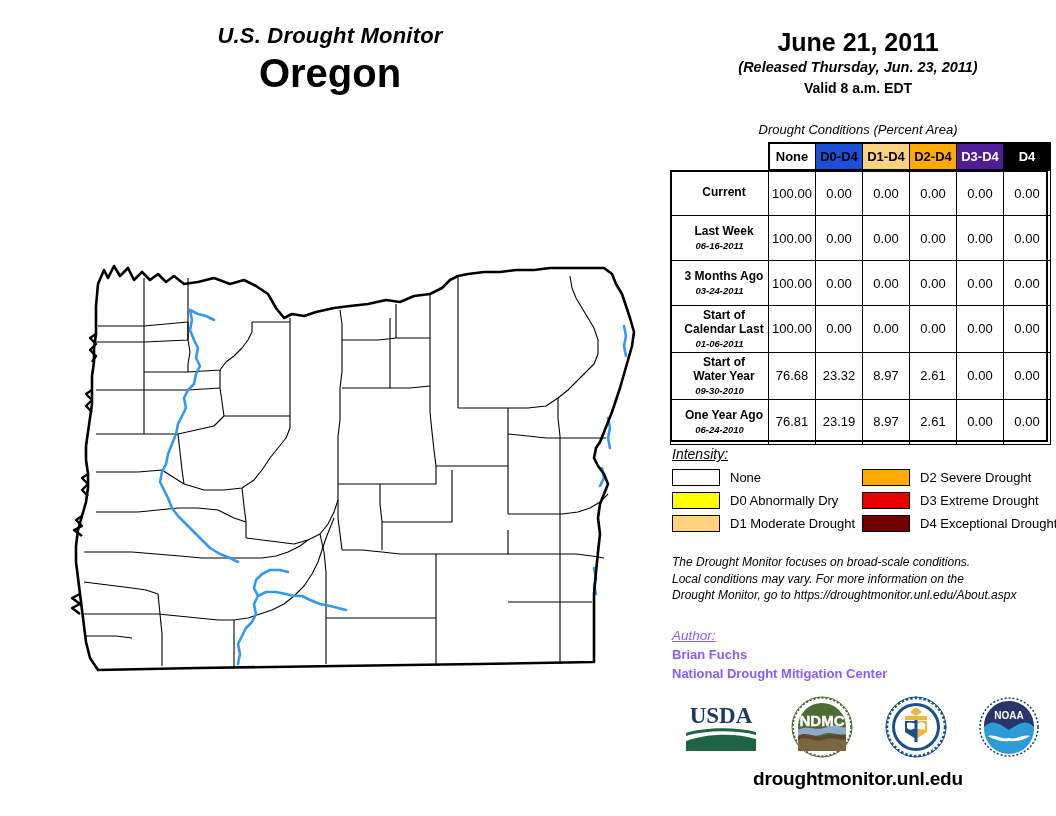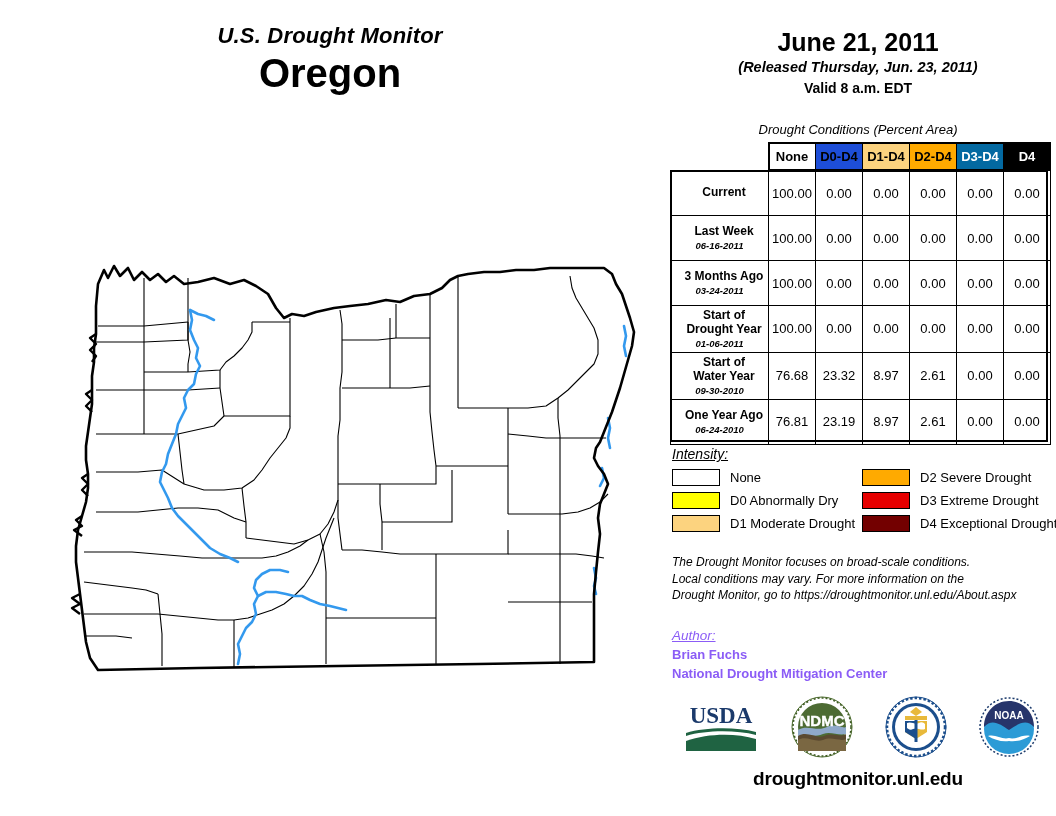--- a/index.html
+++ b/index.html
@@ -403,21 +403,21 @@
     <div id="table-caption">Drought Conditions (Percent Area)</div>
 
     <table id="cond-table">
       <thead>
         <tr>
           <th class="corner"></th>
         <th style="background: rgb(255, 255, 255); color: rgb(0, 0, 0);">None</th>
             <th style="background: #1d4ed8; color: rgb(0, 0, 0);">D0-D4</th>
             <th style="background: rgb(252, 211, 127); color: rgb(0, 0, 0);">D1-D4</th>
             <th style="background: rgb(255, 170, 0); color: rgb(0, 0, 0);">D2-D4</th>
-            <th style="background: #0369a1; color: rgb(255, 255, 255);">D3-D4</th>
+            <th style="background: #4c1d95; color: rgb(255, 255, 255);">D3-D4</th>
             <th style="background: #000000; color: rgb(255, 255, 255);">D4</th>
           </tr>
       </thead>
       <tbody>
           <tr>
             <td class="rowlab">
               <span class="lab">Current</span>
             </td>
             <td class="val">100.00</td>
             <td class="val">0.00</td>
@@ -446,21 +446,21 @@
             <td class="val">100.00</td>
             <td class="val">0.00</td>
             <td class="val">0.00</td>
             <td class="val">0.00</td>
             <td class="val">0.00</td>
             <td class="val">0.00</td>
           </tr>
           <tr>
             <td class="rowlab">
               <span class="lab">Start of</span>
-              <span class="lab">Drought Year</span>
+              <span class="lab">Calendar Last</span>
               <span class="sub">01-06-2011</span>
             </td>
             <td class="val">100.00</td>
             <td class="val">0.00</td>
             <td class="val">0.00</td>
             <td class="val">0.00</td>
             <td class="val">0.00</td>
             <td class="val">0.00</td>
           </tr>
           <tr>

